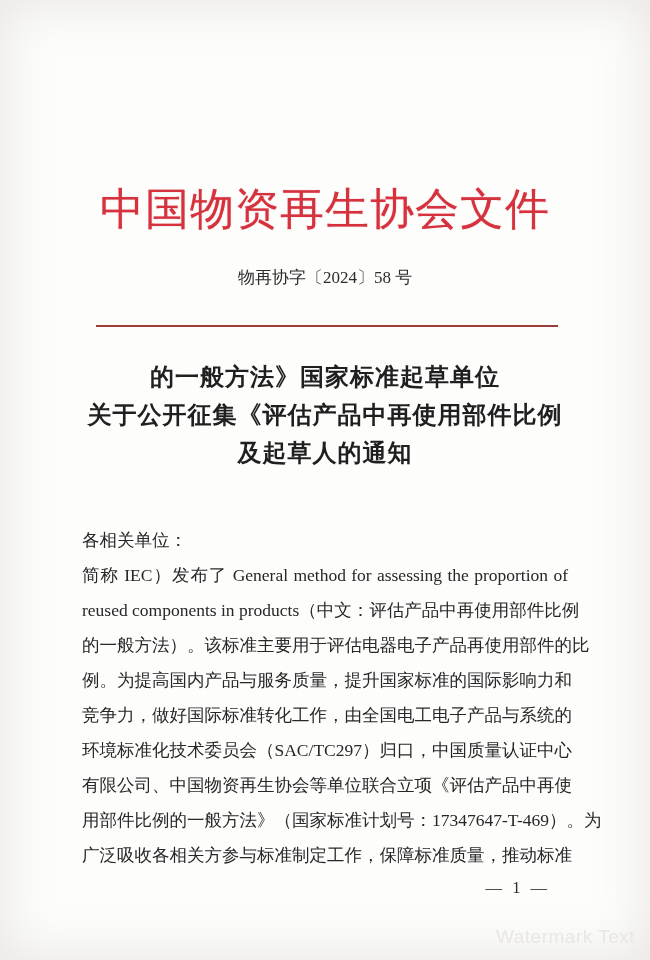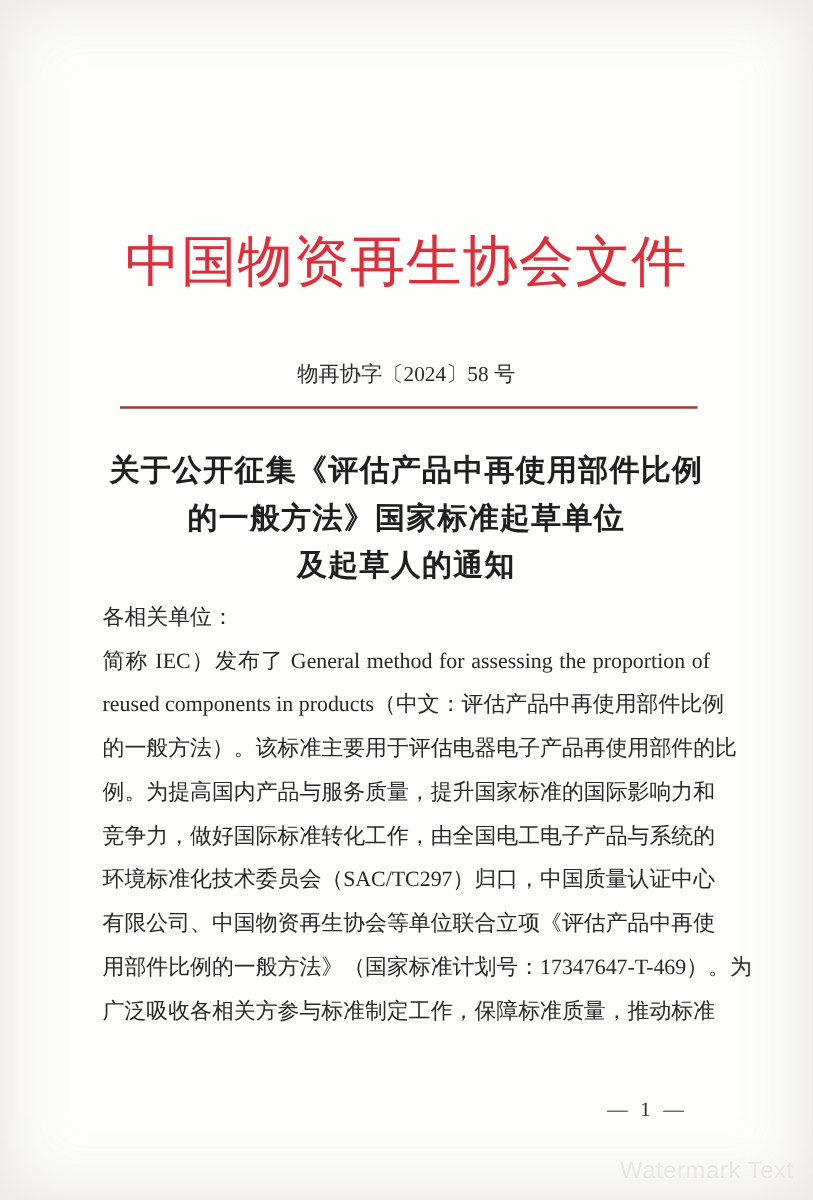--- a/index.html
+++ b/index.html
@@ -26,21 +26,21 @@
     text-align: center;
     font-size: 44px;
     line-height: 58px;
     font-weight: normal;
     color: #d6323e;
     letter-spacing: 1px;
     text-shadow: 0 0 1px rgba(214, 50, 62, 0.5);
   }
   .doc-number {
     position: absolute;
-    top: 288px;
+    top: 266px;
     left: 0;
     right: 0;
     text-align: center;
     font-size: 17px;
     line-height: 24px;
     color: #2b2b2b;
   }
   .red-rule {
     position: absolute;
     top: 325px;
@@ -67,20 +67,21 @@
     position: absolute;
     top: 476px;
     left: 82px;
     width: 486px;
     font-size: 17.5px;
     line-height: 35px;
     color: #272727;
   }
   .salutation {
     text-align: left;
+    margin-top: 47px;
   }
   .bl {
     text-align: justify;
     text-align-last: justify;
     white-space: nowrap;
   }
   .bl.indent {
     text-indent: 35px;
   }
   .page-number {
@@ -106,22 +107,22 @@
 
 <div class="page">
 
   <div class="org-title">中国物资再生协会文件</div>
 
   <div class="doc-number">物再协字〔2024〕58 号</div>
 
   <div class="red-rule"></div>
 
   <h1 class="notice-title">
+    <span class="tl">的一般方法》国家标准起草单位</span>
     <span class="tl">关于公开征集《评估产品中再使用部件比例</span>
-    <span class="tl">的一般方法》国家标准起草单位</span>
     <span class="tl">及起草人的通知</span>
   </h1>
 
   <div class="body-block">
     <div class="salutation">各相关单位：</div>
     <div class="bl">简称 IEC）发布了 General method for assessing the proportion of</div>
     <div class="bl">reused components in products（中文：评估产品中再使用部件比例</div>
     <div class="bl">的一般方法）。该标准主要用于评估电器电子产品再使用部件的比</div>
     <div class="bl">例。为提高国内产品与服务质量，提升国家标准的国际影响力和</div>
     <div class="bl">竞争力，做好国际标准转化工作，由全国电工电子产品与系统的</div>

